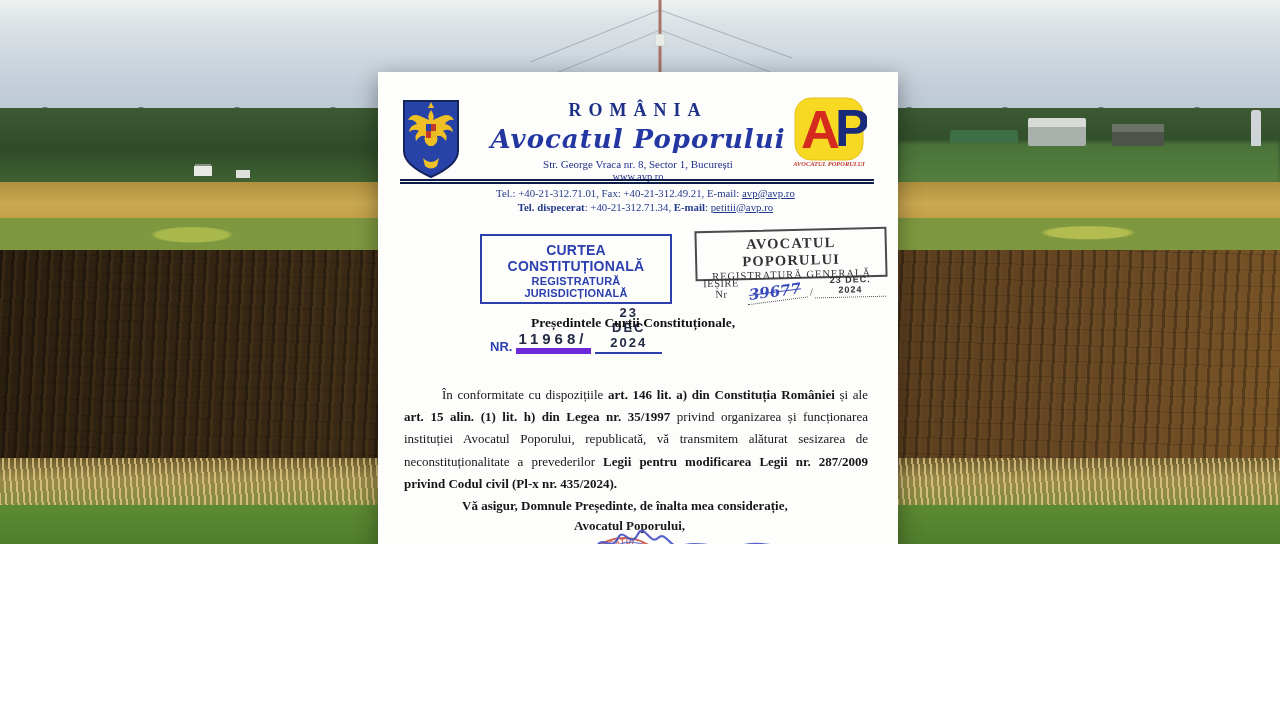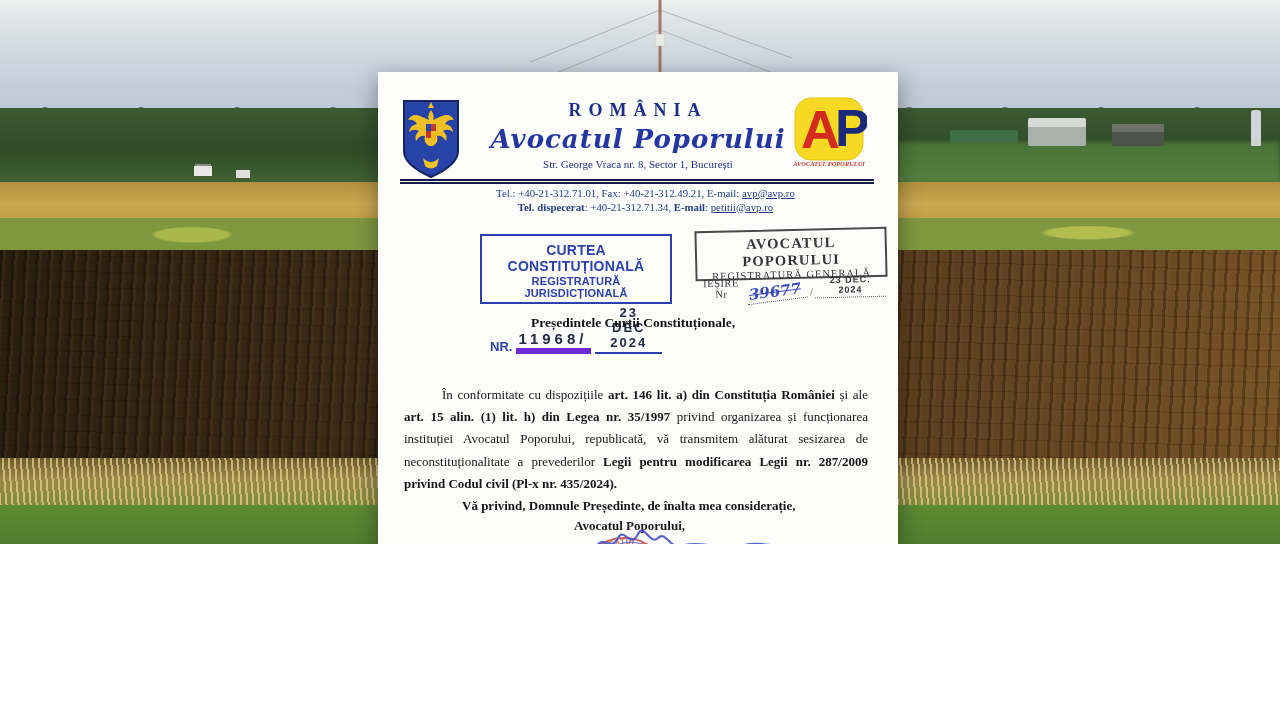--- a/index.html
+++ b/index.html
@@ -163,20 +163,21 @@
       <rect x="25" y="26" width="5" height="7" fill="#2743a8"></rect>
       <rect x="30" y="33" width="5" height="7" fill="#e8b923"></rect>
       <path d="M30,4 l3,6 h-6 z" fill="#eec025"></path>
       <path d="M22,60 q8,8 16,0 l-2,8 q-6,5 -12,0 z" fill="#eec025"></path>
     </svg>
 
     <div class="head-center">
       <div class="head-country">ROMÂNIA</div>
       <div class="head-script">Avocatul Poporului</div>
       <div class="head-addr">Str. George Vraca nr. 8, Sector 1, București</div>
+      <div class="head-www">www.avp.ro</div>
     </div>
 
     <svg class="ap-logo-svg" viewBox="0 0 76 74">
       <rect x="4" y="2" width="68" height="62" rx="16" fill="#f7d923" stroke="#e3c218" stroke-width="1"></rect>
       <text x="44" y="50" font-family="Liberation Sans, sans-serif" font-size="52" font-weight="bold" fill="#1a2a7a">P</text>
       <text x="10" y="52" font-family="Liberation Sans, sans-serif" font-size="54" font-weight="bold" fill="#d42b1e">A</text>
       <text x="38" y="70" text-anchor="middle" font-family="Liberation Serif, serif" font-style="italic" font-size="6.4" font-weight="bold" fill="#c0392b">AVOCATUL POPORULUI</text>
     </svg>
 
     <div class="rule"></div>
@@ -206,21 +207,21 @@
         <span class="ap-date">23 DEC. 2024</span>
       </div>
     </div>
 
     <div class="addressee">
       <div>Președintele Curții Constituționale,</div>
     </div>
 
     <div class="body-text">
       <p class="p1"><span>În conformitate cu dispozițiile </span><span class="b">art. 146 lit. a) din Constituția României</span><span> și ale </span><span class="b">art. 15 alin. (1) lit. h) din Legea nr. 35/1997</span><span> privind organizarea și funcționarea instituției Avocatul Poporului, republicată, vă transmitem alăturat sesizarea de neconstituționalitate a prevederilor </span><span class="b">Legii pentru modificarea Legii nr. 287/2009 privind Codul civil (Pl-x nr. 435/2024).</span></p>
-      <p class="closing">Vă privind, Domnule Președinte, de înalta mea considerație,</p>
+      <p class="closing">Vă asigur, Domnule Președinte, de înalta mea considerație,</p>
     </div>
 
     <div class="sig-title">Avocatul Poporului,</div>
 
     <svg class="round-stamp-svg" viewBox="0 0 100 100">
       <g transform="rotate(-12 50 50)" stroke="#c0392b" fill="none" opacity=".9">
         <circle cx="50" cy="50" r="46" stroke-width="2"></circle>
         <circle cx="50" cy="50" r="26" stroke-width="1.4"></circle>
         <path d="M50,36 q-2,3 -1,5 l-5,-2 q-4,-1 -6,2 q3,0 4,2 q-3,1 -4,4 q3,-2 5,0 q-2,2 -1,5 q2,-3 4,-2 q-1,3 2,5 h4 q3,-2 2,-5 q2,-1 4,2 q1,-3 -1,-5 q2,-2 5,0 q-1,-3 -4,-4 q1,-2 4,-2 q-2,-3 -6,-2 l-5,2 q1,-2 -1,-5 z M44,62 q6,4 12,0 l-1,5 q-5,3 -10,0 z" stroke-width="1.1"></path>
         <defs>

